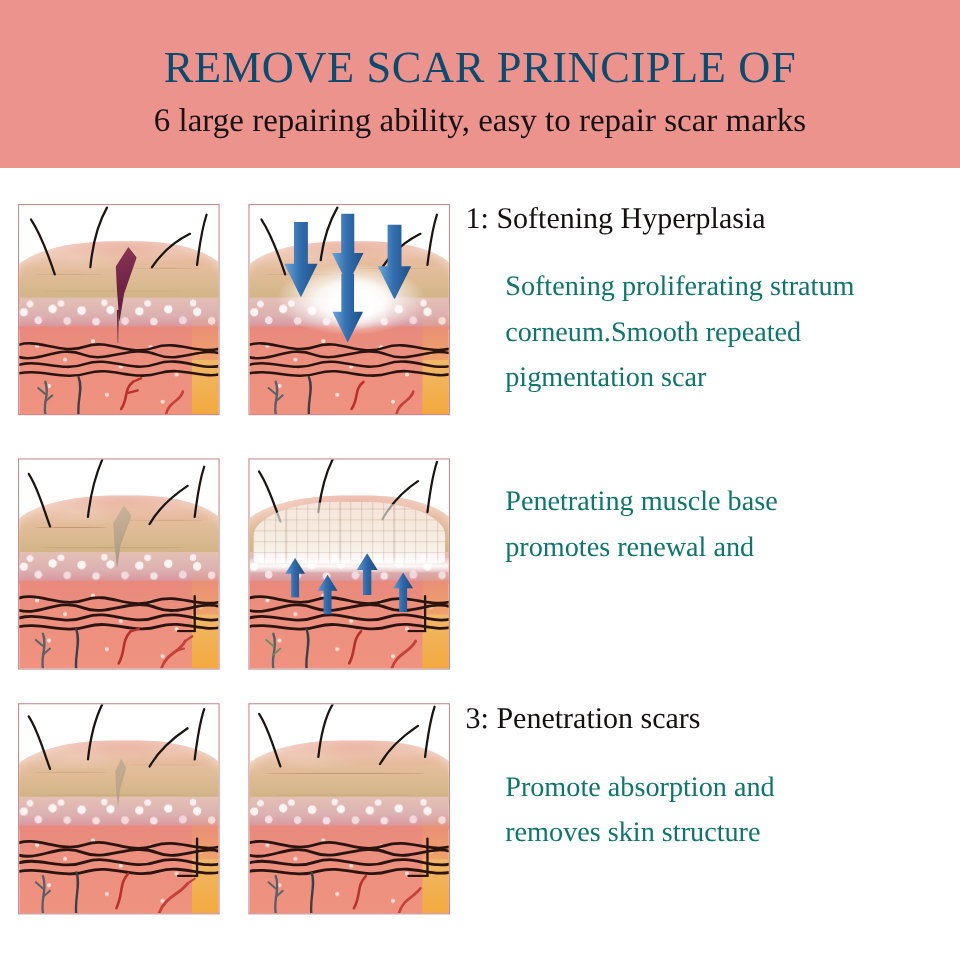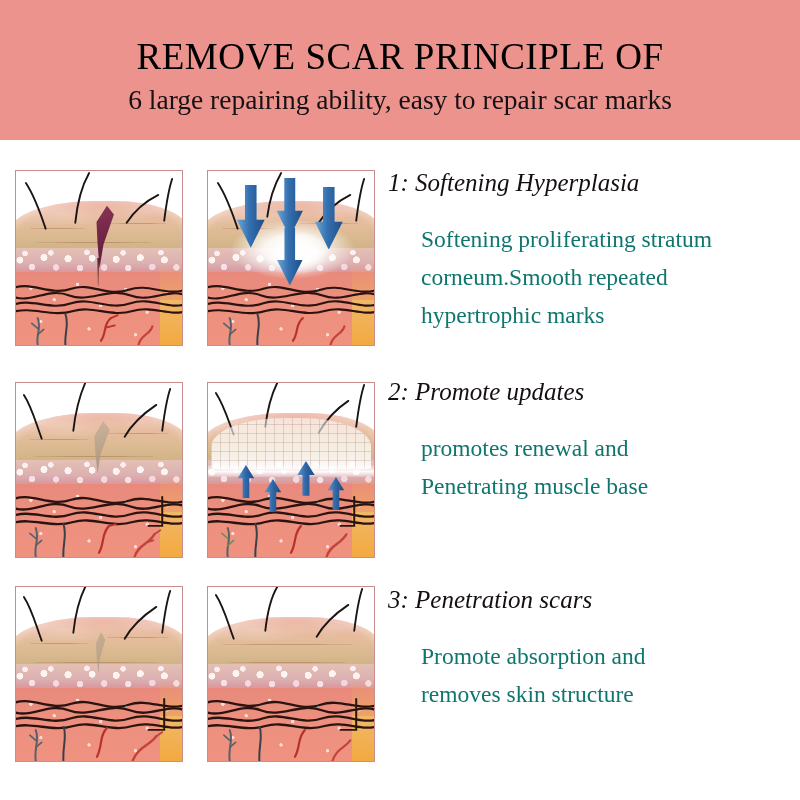--- a/index.html
+++ b/index.html
@@ -34,21 +34,21 @@
     align-items: center;
     justify-content: center;
     box-sizing: border-box;
     padding-top: 14px;
   }
   #header .title-main {
     font-family: "Liberation Serif", "DejaVu Serif", serif;
     font-size: 37px;
     line-height: 44px;
     letter-spacing: 0.5px;
-    color: #000000;
+    color: #0c4a6e;
     font-weight: 400;
     text-align: center;
     white-space: nowrap;
   }
   #header .title-sub {
     font-family: "Liberation Serif", "DejaVu Serif", serif;
     font-size: 27.5px;
     line-height: 38px;
     color: #171014;
     font-weight: 400;
@@ -298,21 +298,20 @@
   .step-1 { top: 168px; }
   .step-2 { top: 377px; }
   .step-3 { top: 585px; }
 
   .step-head {
     font-family: "Liberation Serif", "DejaVu Serif", serif;
     font-size: 25px;
     line-height: 30px;
     color: #14100f;
     white-space: nowrap;
-    font-style: italic;
   }
   .step-body {
     font-family: "Liberation Serif", "DejaVu Serif", serif;
     font-size: 23.5px;
     line-height: 38px;
     color: #0f766e;
     margin-top: 22px;
     margin-left: 33px;
   }
   .step-body .ln { display: block; white-space: nowrap; }
@@ -701,29 +700,28 @@
         </svg>
       </div>
     </div>
   </div>
 
   <div class="step step-1">
     <div class="step-head">1: Softening Hyperplasia</div>
     <div class="step-body">
       <span class="ln">Softening proliferating stratum</span>
       <span class="ln">corneum.Smooth repeated</span>
-      <span class="ln">hypertrophic marks</span>
+      <span class="ln">pigmentation scar</span>
     </div>
   </div>
 
   <div class="step step-2">
-    <div class="step-head">2: Promote updates</div>
     <div class="step-body">
+      <span class="ln">Penetrating muscle base</span>
       <span class="ln">promotes renewal and</span>
-      <span class="ln">Penetrating muscle base</span>
     </div>
   </div>
 
   <div class="step step-3">
     <div class="step-head">3: Penetration scars</div>
     <div class="step-body">
       <span class="ln">Promote absorption and</span>
       <span class="ln">removes skin structure</span>
     </div>
   </div>

